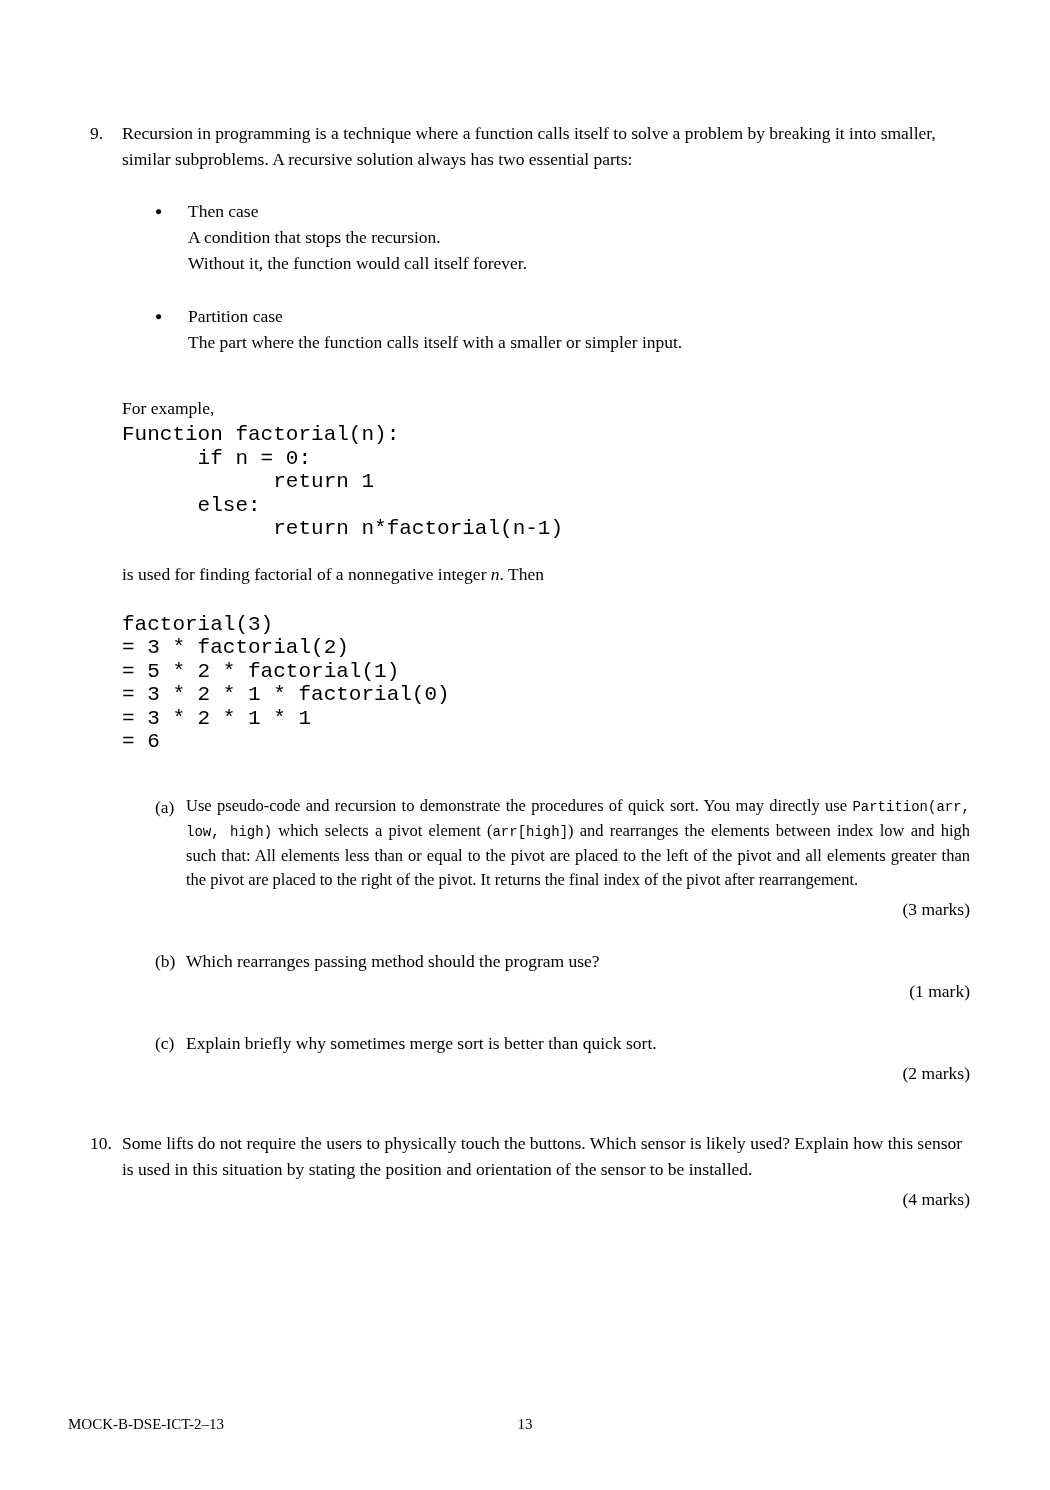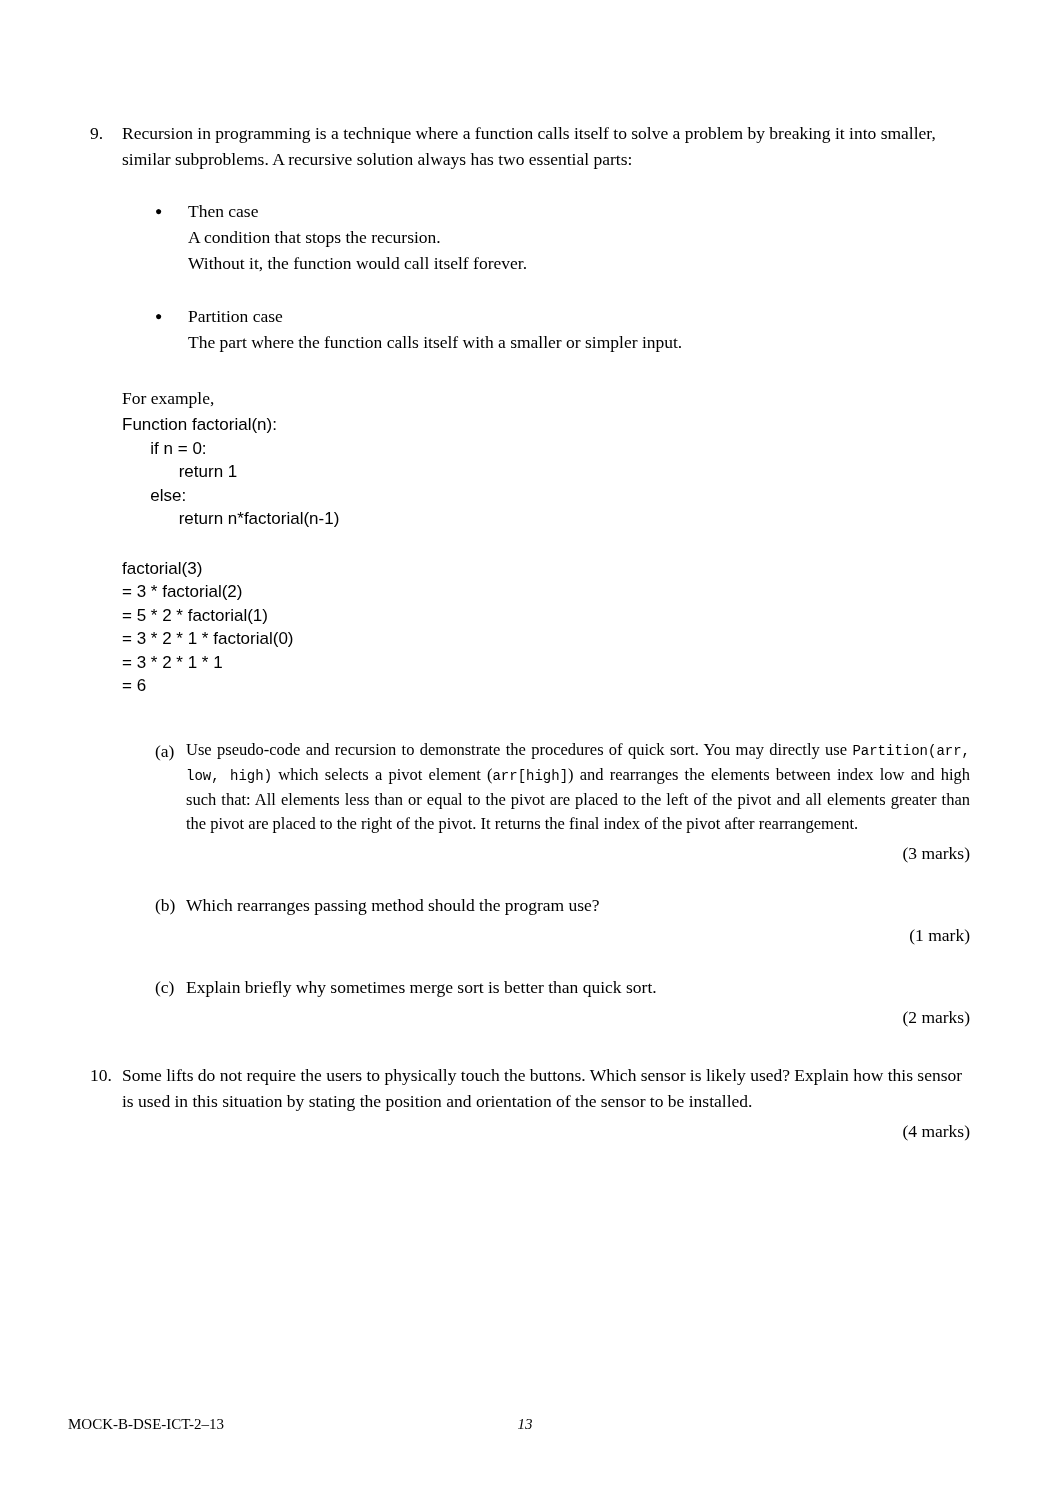--- a/index.html
+++ b/index.html
@@ -22,57 +22,57 @@
   .q-num { width: 32px; flex: 0 0 32px; }
   .q-body { flex: 1 1 auto; min-width: 0; }
 
   .bullets { list-style: none; margin-top: 26px; }
   .bullet-item { display: flex; align-items: flex-start; padding-left: 33px; }
   .bullet-item + .bullet-item { margin-top: 27px; }
   .bullet-marker { width: 33px; flex: 0 0 33px; font-size: 12px; line-height: 26px; }
   .bullet-text { flex: 1 1 auto; }
   .bullet-body { white-space: pre-line; }
 
-  .example-label { margin-top: 30px; }
+  .example-label { margin-top: 40px; }
 
   pre.code {
-    font-family: Liberation Sans, sans-serif;
-    font-size: 17px;
+    font-family: Liberation Mono, monospace;
+    font-size: 21px;
     line-height: 23.5px;
     white-space: pre;
     margin-top: 2px;
   }
   .usage-line { margin-top: 20px; }
   .usage-line .var { font-style: italic; }
   pre.code.trace { margin-top: 26px; }
 
   .parts { margin-top: 40px; }
   .part { display: flex; align-items: flex-start; padding-left: 33px; }
   .part + .part { margin-top: 26px; }
   .part-label { width: 31px; flex: 0 0 31px; }
   .part-content { flex: 1 1 auto; min-width: 0; }
   .part-body { font-size: 16.5px; line-height: 24px; text-align: justify; }
   .part-body .inline-code {
     font-family: "Liberation Mono", "DejaVu Sans Mono", monospace;
     font-size: 14px;
   }
   .marks { text-align: right; margin-top: 4px; }
 
-  .question-10 { margin-top: 32px; }
+  .question-10 { margin-top: 44px; }
 
   .footer {
     position: absolute;
     top: 1414px;
     left: 0;
     width: 100%;
     font-size: 15px;
     line-height: 20px;
   }
   .footer-left { position: absolute; left: 68px; top: 0; }
-  .footer-page { position: absolute; left: 0; width: 100%; text-align: center; top: 0; font-style: italic; }
+  .footer-page { position: absolute; left: 0; width: 100%; text-align: center; top: 0; }
 </style>
 </head>
 <body>
 
 <div class="page">
   <div class="content">
 
     <section class="question-9">
       <div class="q-row">
         <div class="q-num">9.</div>
@@ -98,20 +98,21 @@
           </ul>
 
           <p class="example-label">For example,</p>
 
           <pre class="code">Function factorial(n):
       if n = 0:
             return 1
       else:
             return n*factorial(n-1)</pre>
 
+          <p class="usage-line"><span>is used for finding factorial of a nonnegative integer </span><span class="var">n</span><span>. Then</span></p>
 
           <pre class="code trace">factorial(3)
 = 3 * factorial(2)
 = 5 * 2 * factorial(1)
 = 3 * 2 * 1 * factorial(0)
 = 3 * 2 * 1 * 1
 = 6</pre>
 
           <div class="parts">
 

